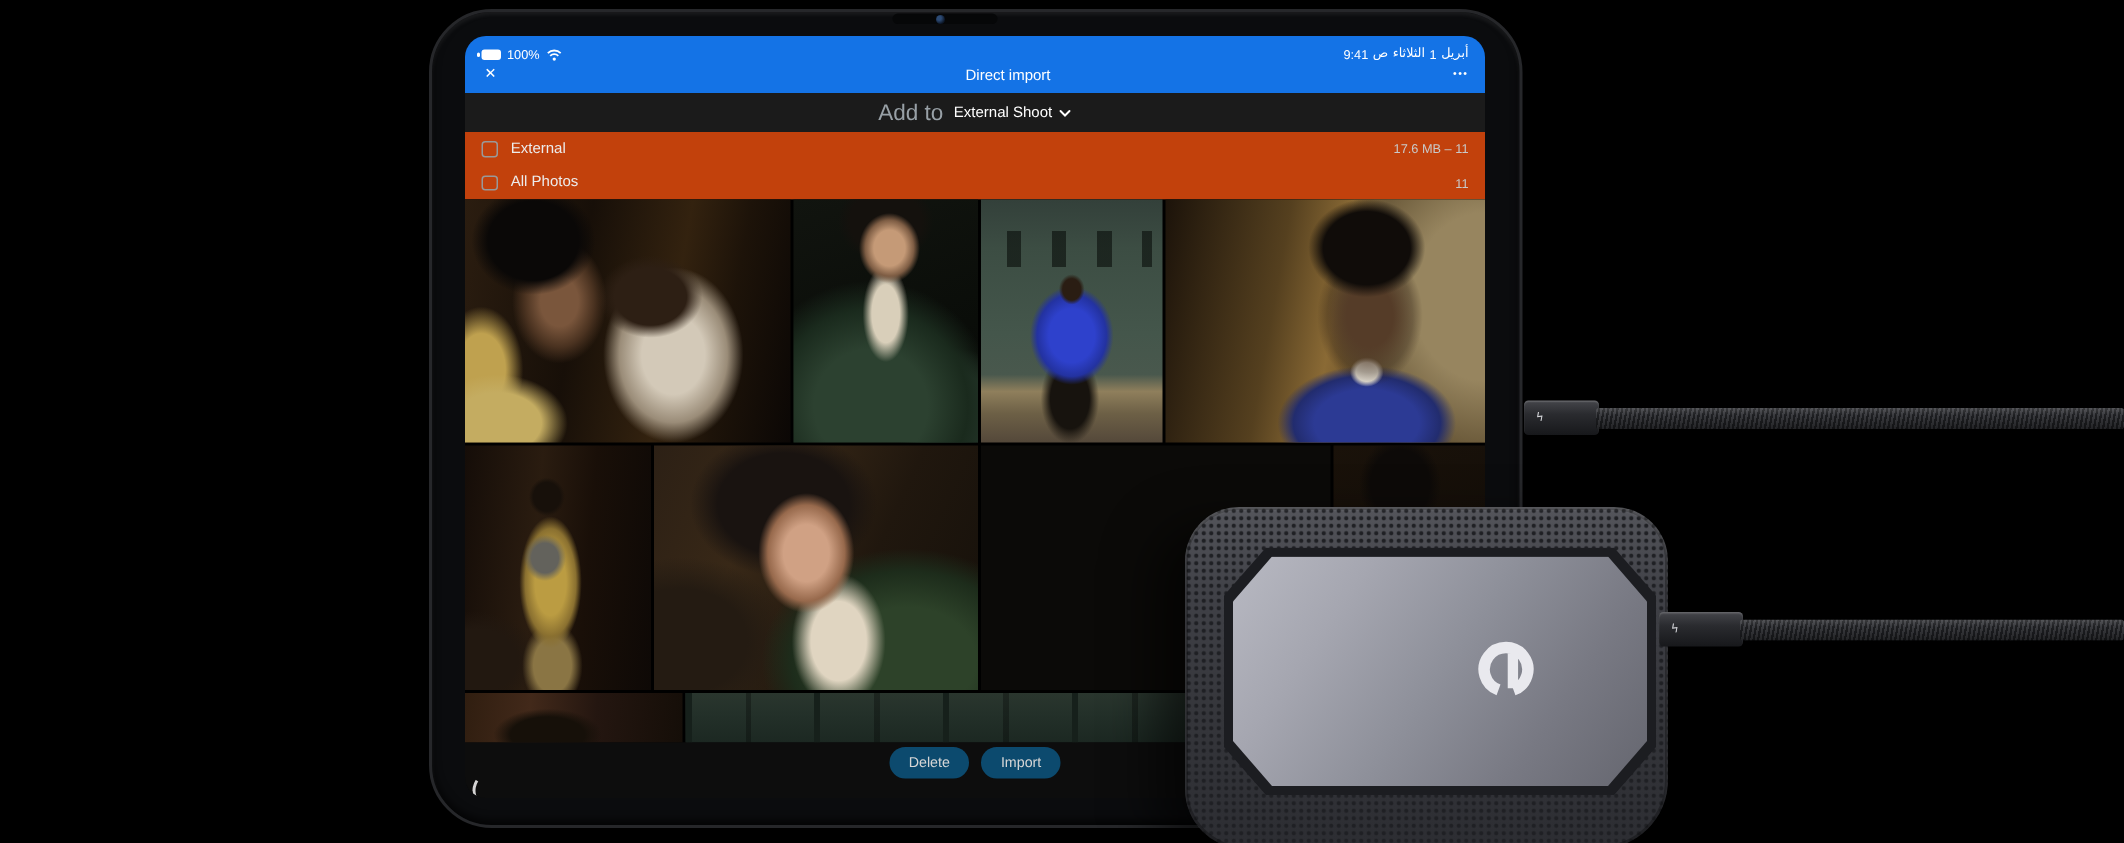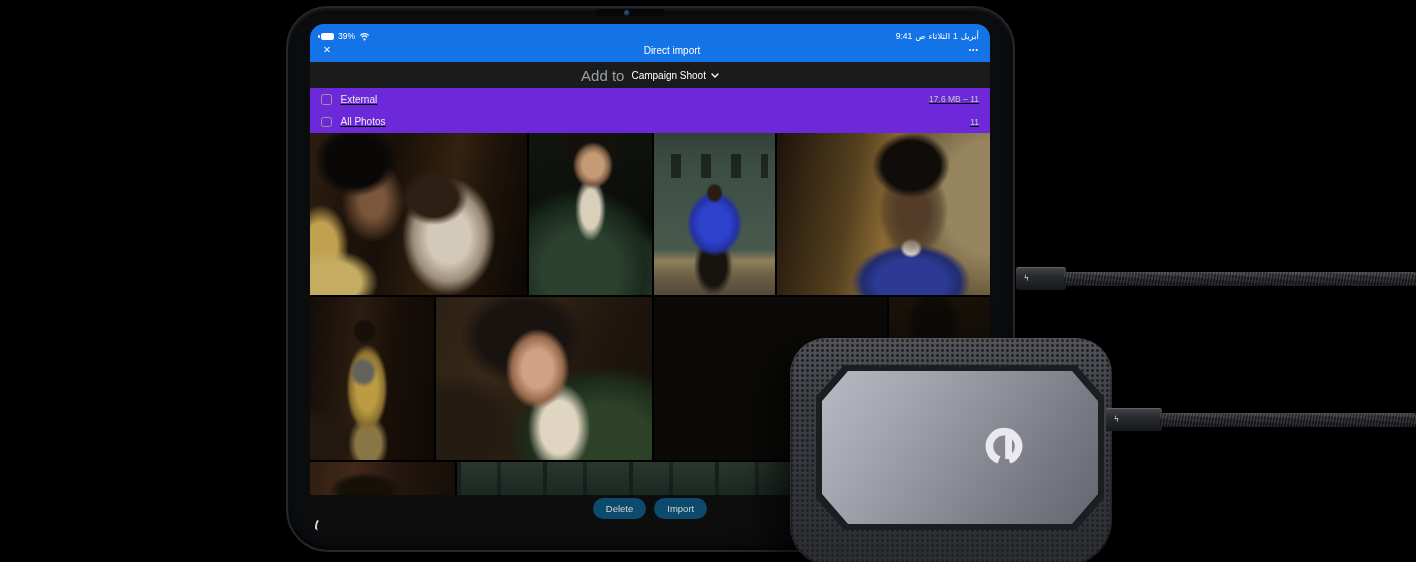--- a/index.html
+++ b/index.html
@@ -44,21 +44,21 @@
   .appbar{position:relative;height:19px;color:#fff;}
   .close{position:absolute;left:13px;top:2px;font-size:9.5px;line-height:1;cursor:default;}
   .title{position:absolute;left:0;right:0;top:3px;text-align:center;font-size:10px;line-height:1;padding-left:44px;}
   .more{position:absolute;right:11px;top:3px;font-size:7px;letter-spacing:1px;line-height:1;}
 
   .addto{position:absolute;left:0;top:38px;width:100%;height:26px;background:#1b1b1b;
     display:flex;align-items:center;justify-content:center;gap:7px;}
   .addto-label{font-size:15px;color:#98a0a6;}
   .addto-value{display:flex;align-items:center;gap:5px;color:#fff;font-size:10px;cursor:default;}
 
-  .rows{position:absolute;left:0;top:64px;width:100%;height:45px;background:#6d28d9;text-decoration:underline;}
+  .rows{position:absolute;left:0;top:64px;width:100%;height:45px;background:#c2410c;}
   .srow{display:flex;align-items:center;height:22.5px;padding:0 11px;}
   .checkbox{width:10.5px;height:10.5px;border:1.2px solid #999;border-radius:2.5px;background:transparent;flex:0 0 auto;}
   .srow-label{margin-left:9px;font-size:10px;color:#ececec;}
   .srow-detail{margin-left:auto;font-size:8.5px;color:#c9c9c9;}
 
   .grid{position:absolute;left:0;top:109px;width:680px;height:362px;background:#000;}
   .ph{position:absolute;background-color:#0b0a08;}
   .ph1{left:0;top:0;width:217px;height:162px;background:
     radial-gradient(55px 48px at 21% 17%, #0a0807 0 55%, rgba(10,8,7,0) 75%),
     radial-gradient(42px 55px at 29% 42%, #7a563c 0 30%, #4a3220 55%, rgba(40,26,16,0) 75%),
@@ -157,21 +157,21 @@
   <div class="tablet"></div>
   <div class="camera-pill"></div>
   <div class="camera-dot"></div>
 
   <div class="screen">
 
     <div class="topbar">
       <div class="statusbar">
         <div class="status-left">
           <span class="battery"></span>
-          <span class="battery-label">39%</span>
+          <span class="battery-label">100%</span>
           <svg width="11" height="9" viewBox="0 0 11 9">
             <path d="M1.2 3.4 A6.2 6.2 0 0 1 9.8 3.4" stroke="#fff" stroke-width="1.2" fill="none"></path>
             <path d="M2.8 5.2 A3.9 3.9 0 0 1 8.2 5.2" stroke="#fff" stroke-width="1.2" fill="none"></path>
             <circle cx="5.5" cy="7.4" r="1.1" fill="#fff"></circle>
           </svg>
         </div>
         <div class="status-right">
           <span>9:41</span>
           <span class="ar">ص</span>
           <span class="ar">الثلاثاء</span>
@@ -182,21 +182,21 @@
       <div class="appbar">
         <span class="close">✕</span>
         <span class="title">Direct import</span>
         <span class="more">•••</span>
       </div>
     </div>
 
     <div class="addto">
       <span class="addto-label">Add to</span>
       <span class="addto-value">
-        <span>Campaign Shoot</span>
+        <span>External Shoot</span>
         <svg width="8" height="5" viewBox="0 0 8 5">
           <path d="M1 1 L4 4 L7 1" stroke="#fff" stroke-width="1.3" fill="none" stroke-linecap="round"></path>
         </svg>
       </span>
     </div>
 
     <div class="rows">
       <div class="srow">
         <span class="checkbox"></span>
         <span class="srow-label">External</span>

